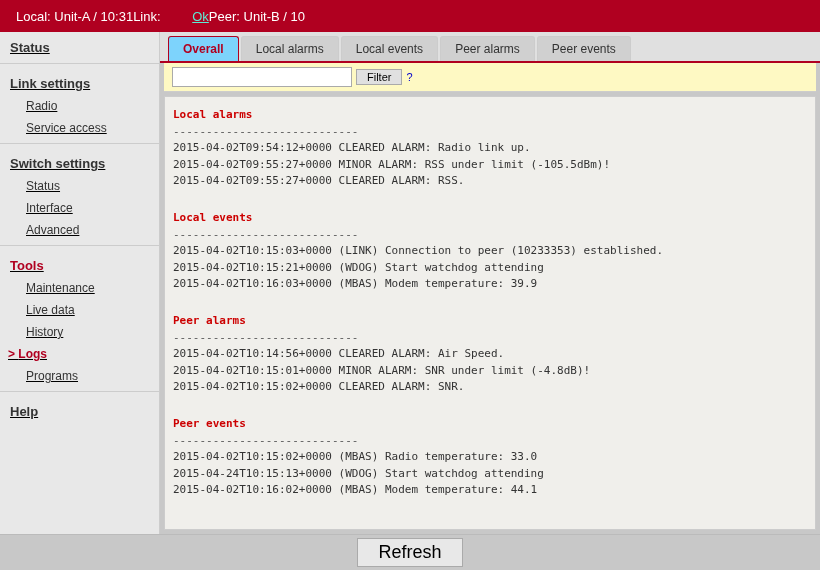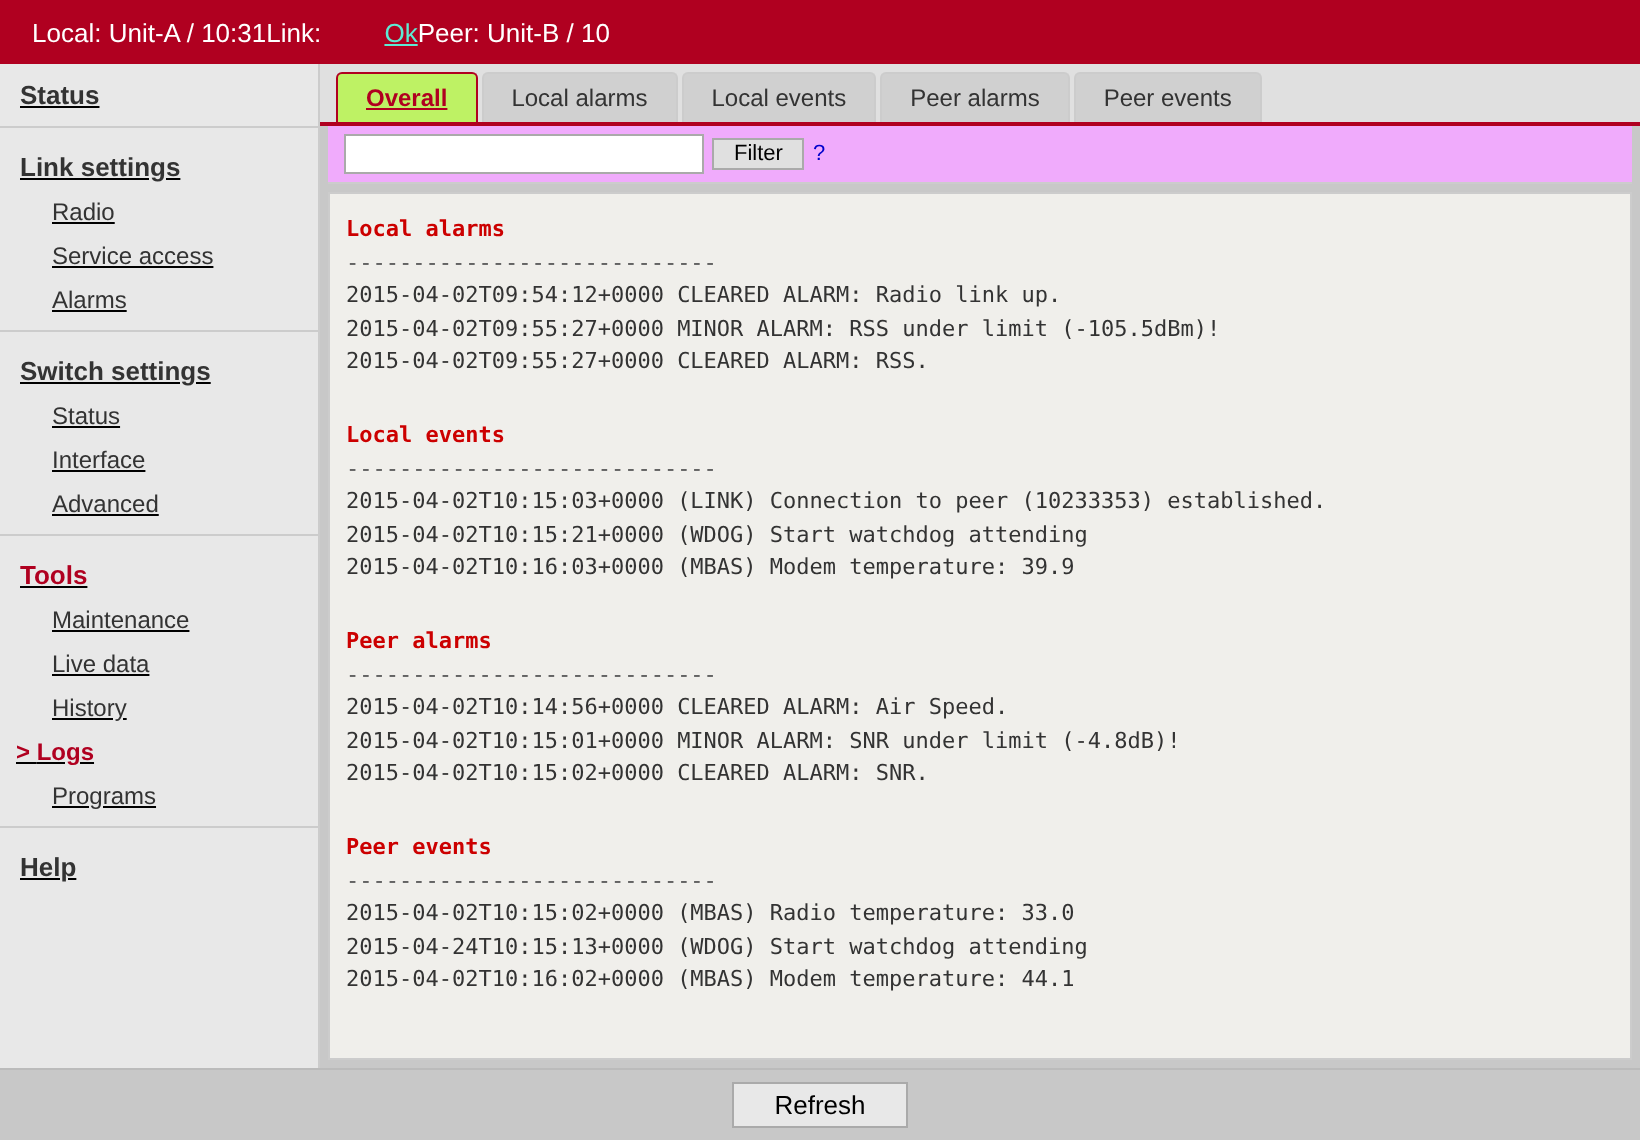--- a/index.html
+++ b/index.html
@@ -77,46 +77,45 @@
       cursor: pointer;
       font-size: 12px;
       border: 1px solid #ccc;
       border-bottom: none;
       background: #d0d0d0;
       margin-right: 2px;
       color: #333;
       border-radius: 3px 3px 0 0;
     }
     .tab.active {
-      background: #bef264;
+      background: #7dd3fc;
       color: #b00020;
       font-weight: bold;
       border-color: #b00020;
-      text-decoration: underline;
     }
 
     
     .log-container {
       flex: 1;
       background: #f0efeb;
       border: 1px solid #ccc;
       margin: 4px;
       overflow-y: auto;
       padding: 6px 8px;
       font-family: monospace;
       font-size: 11px;
       color: #333;
       line-height: 1.5;
     }
 
     .filter-row {
       display: flex;
       align-items: center;
       padding: 4px 8px;
-      background: #f0abfc;
+      background: #fef9c3;
       border-bottom: 1px solid #ccc;
       margin: 0 4px;
     }
     .filter-input {
       width: 180px;
       height: 20px;
       border: 1px solid #aaa;
       font-size: 11px;
       padding: 2px 4px;
       background: white;
@@ -148,21 +147,21 @@
     .bottom-bar {
       height: 36px;
       background: #c8c8c8;
       display: flex;
       justify-content: center;
       align-items: center;
       border-top: 1px solid #bbb;
     }
     .refresh-btn {
       padding: 3px 20px;
-      font-size: 13px;
+      font-size: 18px;
       background: #e8e8e8;
       border: 1px solid #aaa;
       cursor: pointer;
     }
   </style>
 </head>
 <body>
 
 <div class="top-bar">
   <span>
@@ -181,21 +180,20 @@
 </div>
 
 <div class="main-layout">
 
   <div class="sidebar">
     <div class="sidebar-section-title">Status</div>
     <div class="sidebar-divider"></div>
     <div class="sidebar-section-title">Link settings</div>
     <div class="sidebar-item">Radio</div>
     <div class="sidebar-item">Service access</div>
-    <div class="sidebar-item">Alarms</div>
     <div class="sidebar-divider"></div>
     <div class="sidebar-section-title">Switch settings</div>
     <div class="sidebar-item">Status</div>
     <div class="sidebar-item">Interface</div>
     <div class="sidebar-item">Advanced</div>
     <div class="sidebar-divider"></div>
     <div class="sidebar-section-title" style="color:#b00020;">Tools</div>
     <div class="sidebar-item">Maintenance</div>
     <div class="sidebar-item">Live data</div>
     <div class="sidebar-item">History</div>

